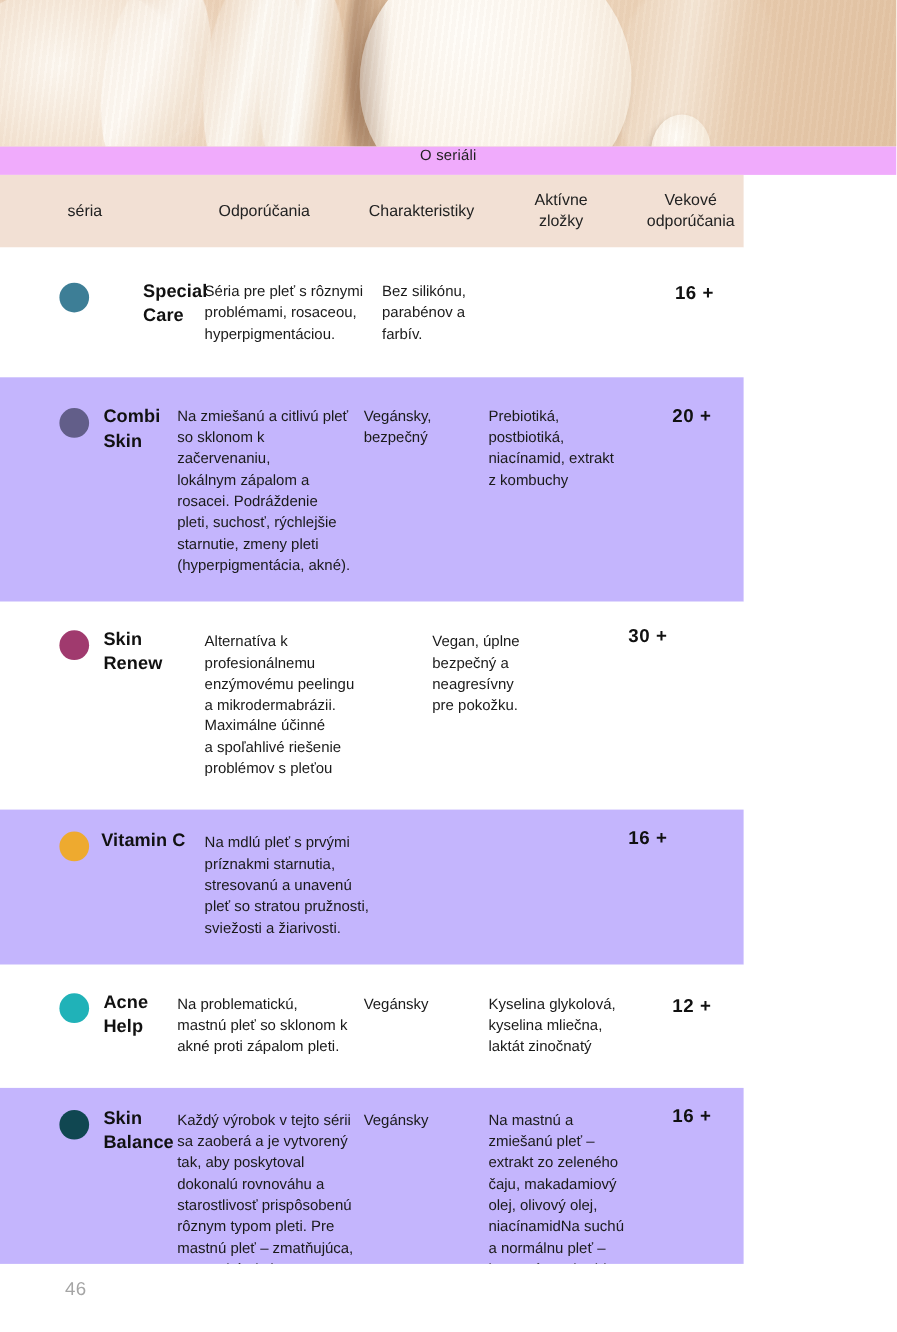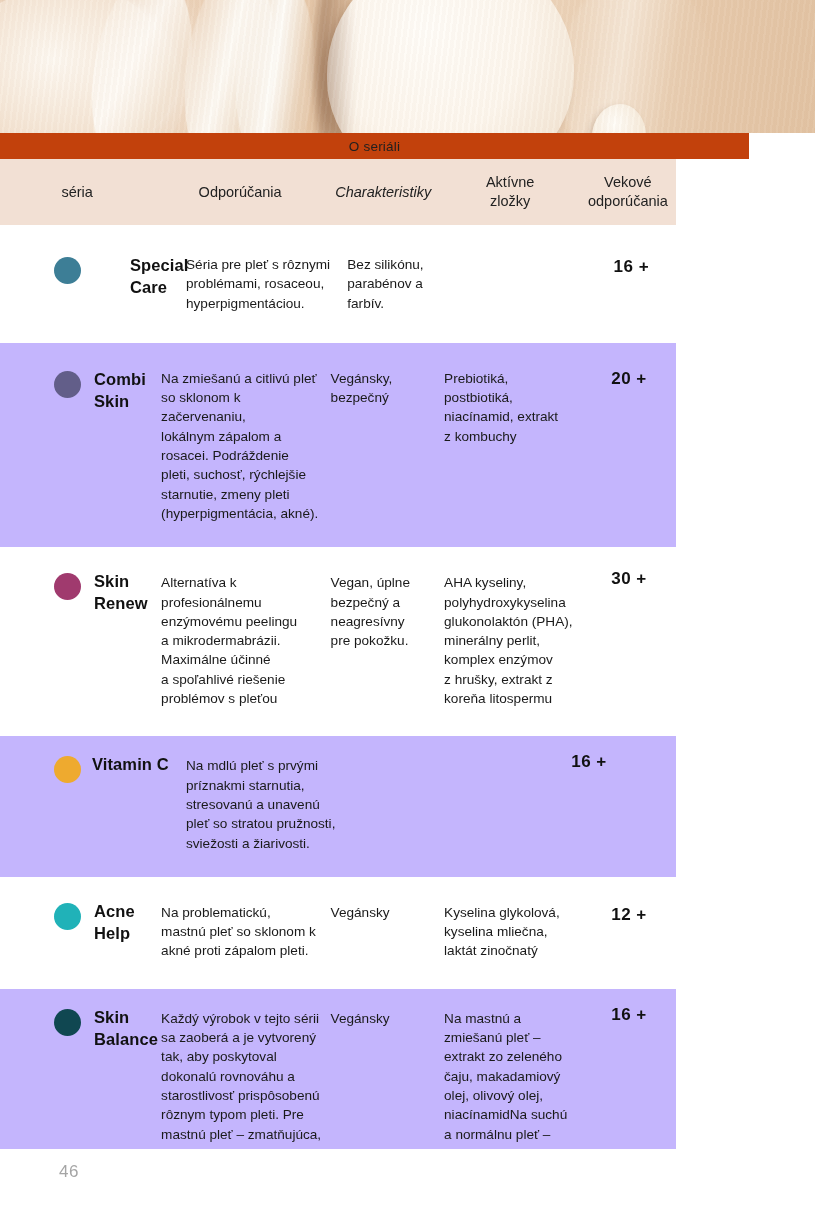--- a/index.html
+++ b/index.html
@@ -117,25 +117,25 @@
   .grain {
     position: absolute;
     inset: 0;
     background:
       repeating-linear-gradient(97deg, rgba(255,255,255,0.045) 0px, rgba(255,255,255,0.045) 2px, rgba(170,128,96,0.04) 2px, rgba(170,128,96,0.04) 6px);
     pointer-events: none;
   }
 
   
   .title-bar {
-    width: 749px;
+    width: 815px;
     height: 26px;
-    background: #c2410c;
+    background: #f0abfc;
     display: flex;
-    align-items: center;
+    align-items: flex-start;
     justify-content: center;
   }
   .title-bar .title-text {
     font-size: 13.5px;
     color: #1f1f1f;
     letter-spacing: 0.2px;
   }
 
   
   .table {
@@ -162,21 +162,21 @@
 
   
   .head-row .hc {
     font-size: 14.5px;
     color: #222222;
     text-align: center;
     line-height: 1.28;
   }
   .head-row .c-series  { padding-left: 0; }
   .head-row .c-rec     { padding-right: 0; }
-  .head-row .c-char    { padding-right: 0; font-style: italic; }
+  .head-row .c-char    { padding-right: 0; }
   .head-row .c-act     { padding-right: 0; }
 
   
   .row.body { padding-top: 18px; padding-bottom: 18px; }
 
   .series-cell {
     display: flex;
     align-items: flex-start;
     padding-left: 54px;
     padding-top: 2px;
@@ -331,27 +331,20 @@
 profesionálnemu
 enzýmovému peelingu
 a mikrodermabrázii.
 Maximálne účinné
 a spoľahlivé riešenie
 problémov s pleťou</div>
     <div class="c-char cell-text">Vegan, úplne
 bezpečný a
 neagresívny
 pre pokožku.</div>
-    <div class="c-act cell-text">AHA kyseliny,
-polyhydroxykyselina
-glukonolaktón (PHA),
-minerálny perlit,
-komplex enzýmov
-z hrušky, extrakt z
-koreňa litospermu</div>
     <div class="c-age age-text">30 +</div>
   </div>
 
   <div class="row body alt r4">
     <div class="c-series series-cell">
       <span class="dot" style="background:#eeaa2f"></span>
       <span class="series-name" style="white-space:pre-line">Vitamin C</span>
     </div>
     <div class="c-rec cell-text">Na mdlú pleť s prvými
 príznakmi starnutia,

